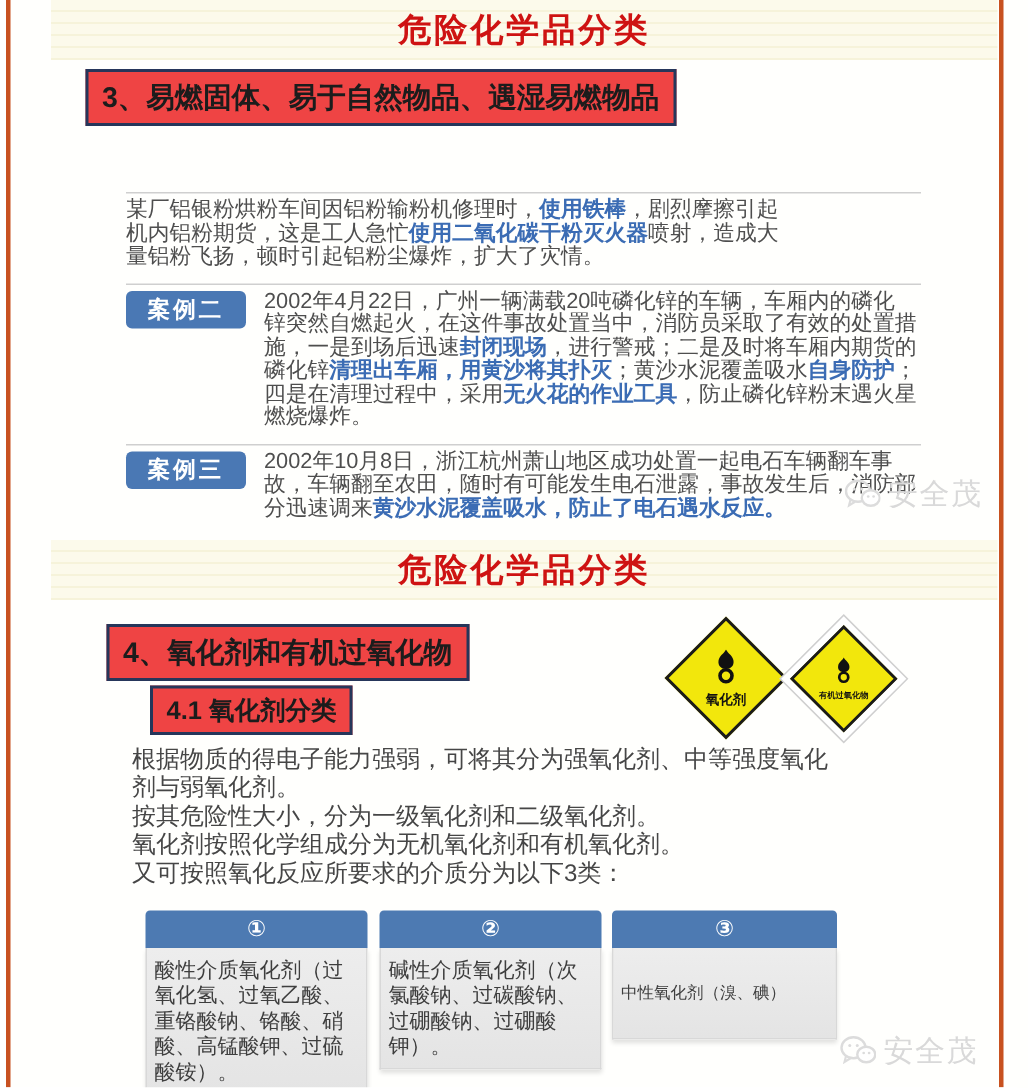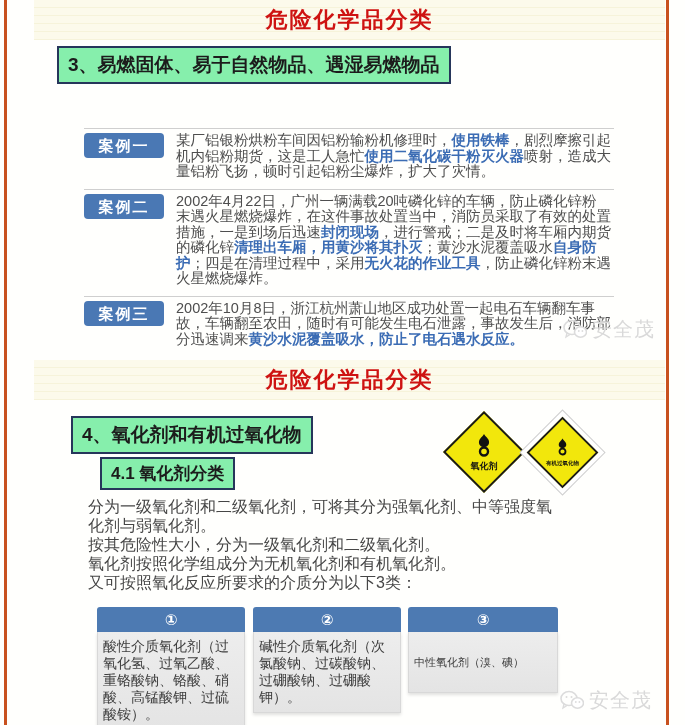--- a/index.html
+++ b/index.html
@@ -16,21 +16,21 @@
     background:repeating-linear-gradient(180deg,#fcfaeb 0 7px,#f6f3da 7px 8px);
   }
   .band.b1{top:0;}
   .band.b2{top:360px;}
   .page-title{
     width:100%;text-align:center;line-height:40px;margin:0;
     color:#ce1312;font-size:22px;font-weight:bold;letter-spacing:2px;
   }
 
   .outline-box{
-    position:absolute;background:#86efac;border:2px solid #26365a;
+    position:absolute;background:#ef4444;border:2px solid #26365a;
     color:#1c1c1c;font-weight:bold;white-space:nowrap;
   }
   .h3box{left:57px;top:46px;padding:4px 9px;font-size:19px;}
   .casebox{left:299px;top:95px;padding:3px 11px;font-size:16px;}
   .h4box{left:71px;top:416px;padding:4px 9px;font-size:19px;}
   .sub41{left:100px;top:457px;padding:3px 9px;font-size:17px;}
 
   .cases{position:absolute;left:84px;top:128px;width:530px;}
   .case-row{display:flex;border-top:1px solid #cfcfcf;padding-top:4px;margin-bottom:9px;}
   .badge{
@@ -83,26 +83,25 @@
   <div class="edge right"></div>
 
   <div class="band b1">
     <div class="page-title">危险化学品分类</div>
   </div>
 
   <div class="outline-box h3box">3、易燃固体、易于自然物品、遇湿易燃物品</div>
 
   <div class="cases">
     <div class="case-row">
-      <div class="badge">案例一</div>
       <div class="case-text"><span>某厂铝银粉烘粉车间因铝粉输粉机修理时，</span><b class="hl">使用铁棒</b><span>，剧烈摩擦引起机内铝粉期货，这是工人急忙</span><b class="hl">使用二氧化碳干粉灭火器</b><span>喷射，造成大量铝粉飞扬，顿时引起铝粉尘爆炸，扩大了灾情。</span></div>
     </div>
     <div class="case-row">
       <div class="badge">案例二</div>
-      <div class="case-text"><span>2002年4月22日，广州一辆满载20吨磷化锌的车辆，防止磷化锌粉末遇火星燃烧爆炸，在这件事故处置当中，消防员采取了有效的处置措施，一是到场后迅速</span><b class="hl">封闭现场</b><span>，进行警戒；二是及时将车厢内期货的磷化锌</span><b class="hl">清理出车厢，用黄沙将其扑灭</b><span>；黄沙水泥覆盖吸水</span><b class="hl">自身防护</b><span>；四是在清理过程中，采用</span><b class="hl">无火花的作业工具</b><span>，防止磷化锌粉末遇火星燃烧爆炸。</span></div>
+      <div class="case-text"><span>2002年4月22日，广州一辆满载20吨磷化锌的车辆，车厢内的磷化锌突然自燃起火，在这件事故处置当中，消防员采取了有效的处置措施，一是到场后迅速</span><b class="hl">封闭现场</b><span>，进行警戒；二是及时将车厢内期货的磷化锌</span><b class="hl">清理出车厢，用黄沙将其扑灭</b><span>；黄沙水泥覆盖吸水</span><b class="hl">自身防护</b><span>；四是在清理过程中，采用</span><b class="hl">无火花的作业工具</b><span>，防止磷化锌粉末遇火星燃烧爆炸。</span></div>
     </div>
     <div class="case-row">
       <div class="badge">案例三</div>
       <div class="case-text"><span>2002年10月8日，浙江杭州萧山地区成功处置一起电石车辆翻车事故，车辆翻至农田，随时有可能发生电石泄露，事故发生后，消防部分迅速调来</span><b class="hl">黄沙水泥覆盖吸水，防止了电石遇水反应。</b></div>
     </div>
   </div>
 
   <div class="wm wm1">
     <span>
       <svg width="24" height="22" viewBox="0 0 24 22">
@@ -142,21 +141,21 @@
         <svg width="15" height="18" viewBox="0 0 20 23">
           <path d="M10 0 C11.5 3 14.5 4 15 7.5 C15.5 11 13 13 10 13 C7 13 4.5 11 5 7.5 C5.5 4 8.5 3 10 0 Z" fill="#111"></path>
           <circle cx="10" cy="17.5" r="4" fill="none" stroke="#111" stroke-width="2.4"></circle>
         </svg>
       </span>
       <span class="d-label">有机过氧化物</span>
     </div>
   </div>
 
   <div class="para">
-    <div>分为一级氧化剂和二级氧化剂，可将其分为强氧化剂、中等强度氧化剂与弱氧化剂。</div>
+    <div>根据物质的得电子能力强弱，可将其分为强氧化剂、中等强度氧化剂与弱氧化剂。</div>
     <div>按其危险性大小，分为一级氧化剂和二级氧化剂。</div>
     <div>氧化剂按照化学组成分为无机氧化剂和有机氧化剂。</div>
     <div>又可按照氧化反应所要求的介质分为以下3类：</div>
   </div>
 
   <div class="card c1">
     <div class="card-h">①</div>
     <div class="card-b">酸性介质氧化剂（过氧化氢、过氧乙酸、重铬酸钠、铬酸、硝酸、高锰酸钾、过硫酸铵）。</div>
   </div>
   <div class="card c2">

